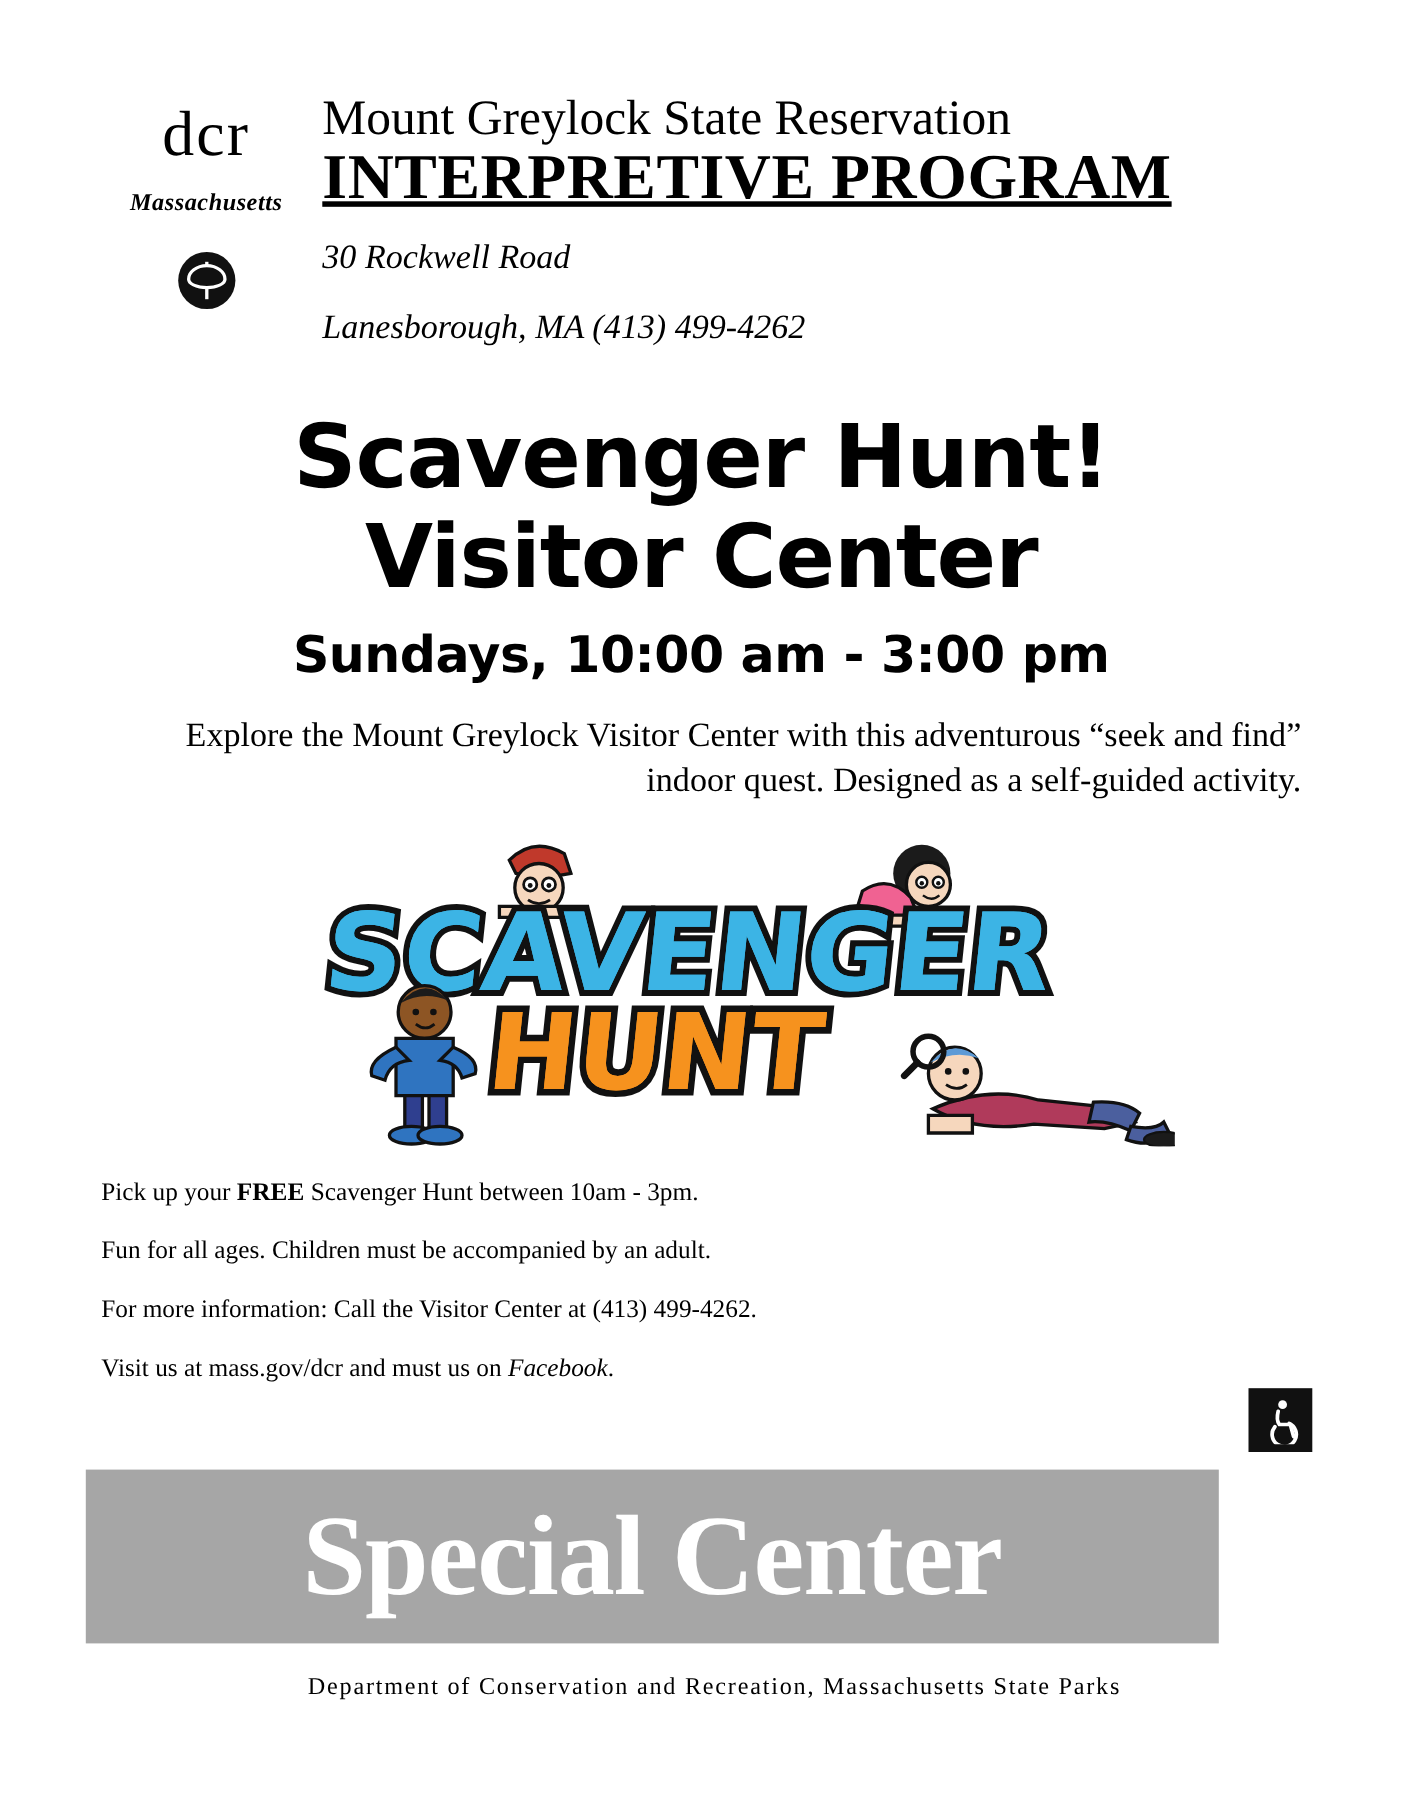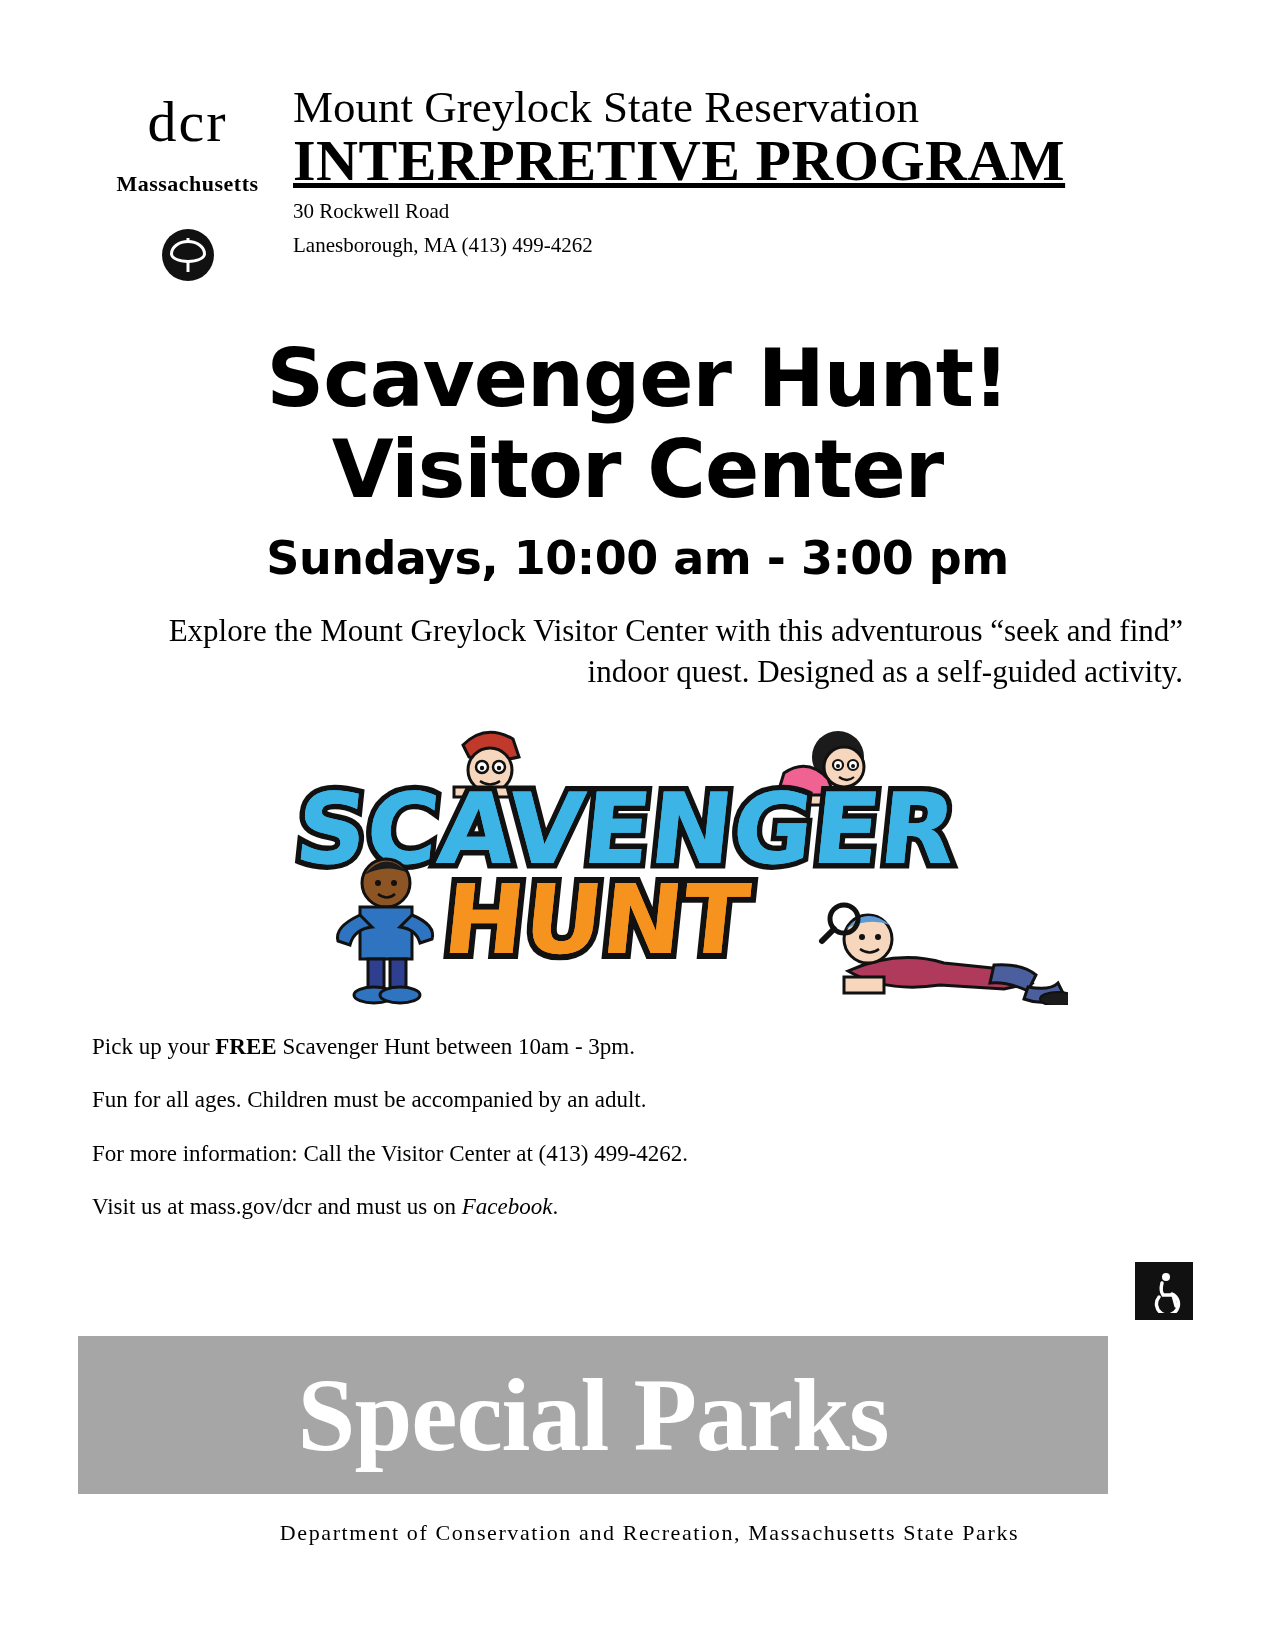--- a/index.html
+++ b/index.html
@@ -32,20 +32,21 @@
   }
   .logo-dcr {
     font-family: "Liberation Serif", serif;
     font-size: 58px;
     letter-spacing: 2px;
     line-height: 0.95;
     font-weight: 400;
   }
   .logo-mass {
     font-family: "Liberation Serif", serif;
+    font-style: italic;
     font-weight: bold;
     font-size: 22px;
     letter-spacing: 0.5px;
     margin-top: 2px;
   }
   .logo-seal {
     margin-top: 12px;
     width: 52px;
     height: 52px;
     border-radius: 50%;
@@ -85,23 +86,24 @@
     letter-spacing: 0px;
   }
   .title-line2 {
     font-size: 58px;
     font-weight: bold;
     line-height: 1.05;
     text-decoration: underline;
     letter-spacing: 0.5px;
   }
   .addr {
-    font-size: 21px;
+    font-size: 31px;
     line-height: 1.32;
-    margin-top: 6px;
+    margin-top: 22px;
+    font-style: italic;
   }
 
   
   .main-title {
     text-align: center;
     font-family: "DejaVu Sans", sans-serif;
     font-weight: bold;
     font-size: 80px;
     line-height: 1.14;
     margin-top: 52px;
@@ -295,16 +297,16 @@
 <div class="access">
   <svg width="44" height="44" viewBox="0 0 44 44">
     <circle cx="24" cy="8" r="4" fill="#ffffff"></circle>
     <path d="M20 14 q-2 8 1 12 h10" fill="none" stroke="#ffffff" stroke-width="3.4" stroke-linecap="round"></path>
     <path d="M31 26 l3 11" fill="none" stroke="#ffffff" stroke-width="3.4" stroke-linecap="round"></path>
     <path d="M30 25 a11 11 0 1 1 -13 3" fill="none" stroke="#ffffff" stroke-width="3.4" stroke-linecap="round"></path>
   </svg>
 </div>
 
 <div class="band">
-  <span class="band-text">Special Parks</span>
+  <span class="band-text">Special Center</span>
 </div>
 
 <div class="footer">Department of Conservation and Recreation, Massachusetts State Parks</div>
 
 </body></html>

